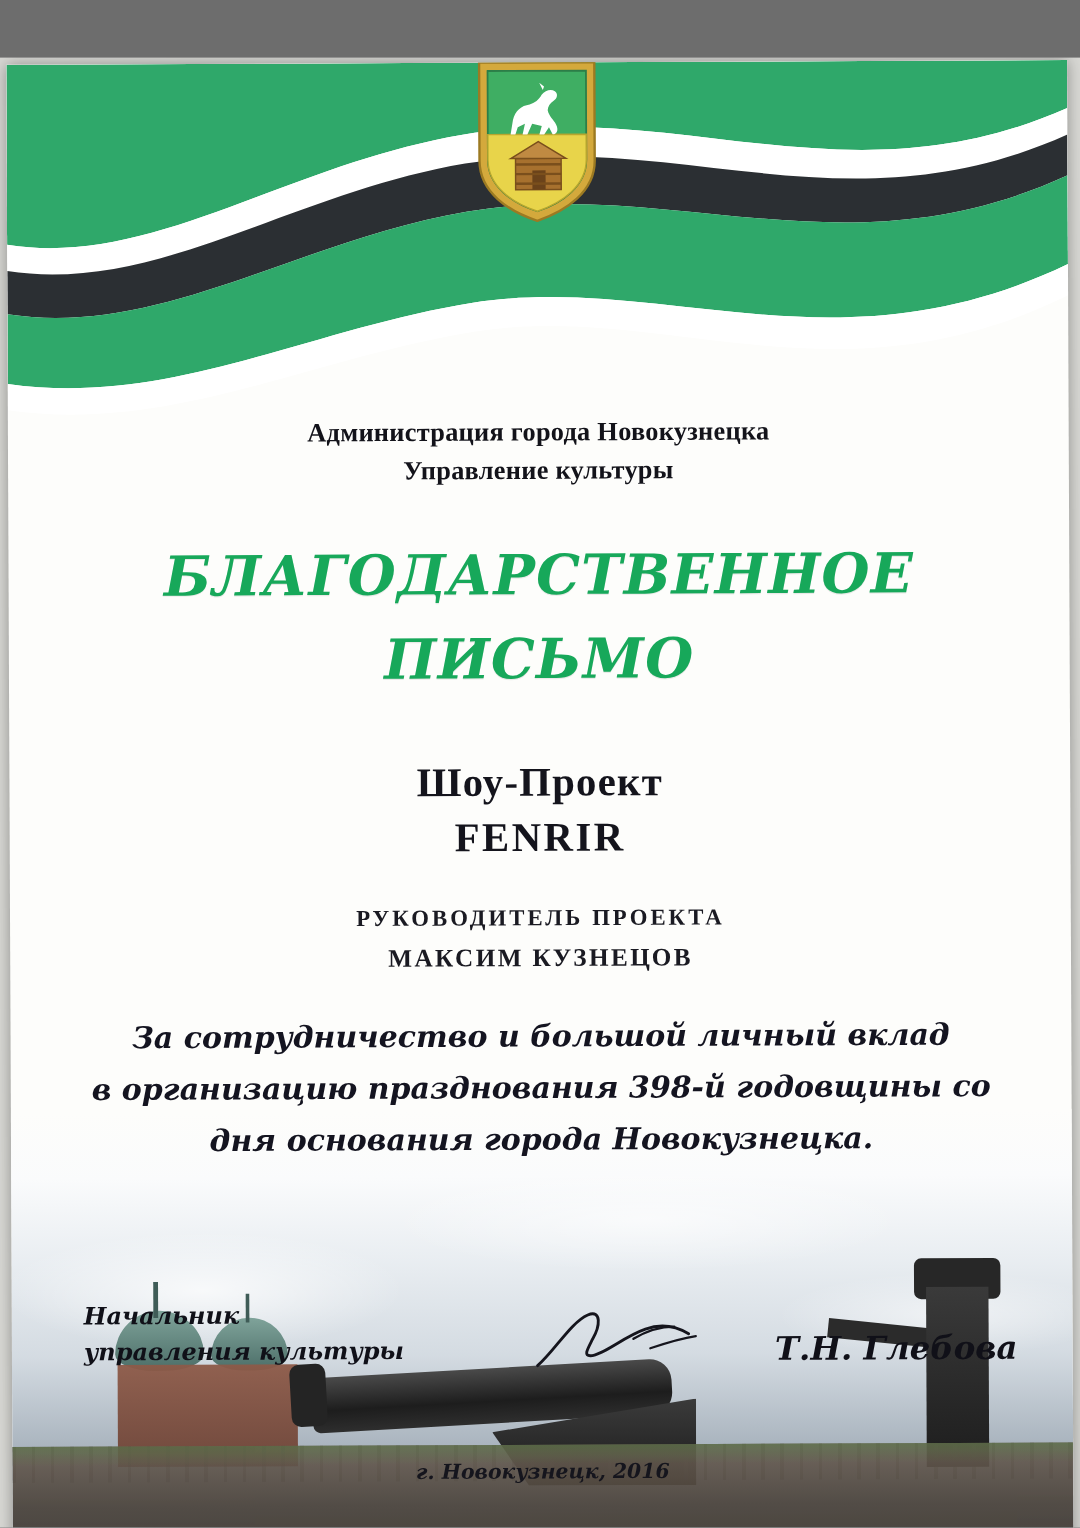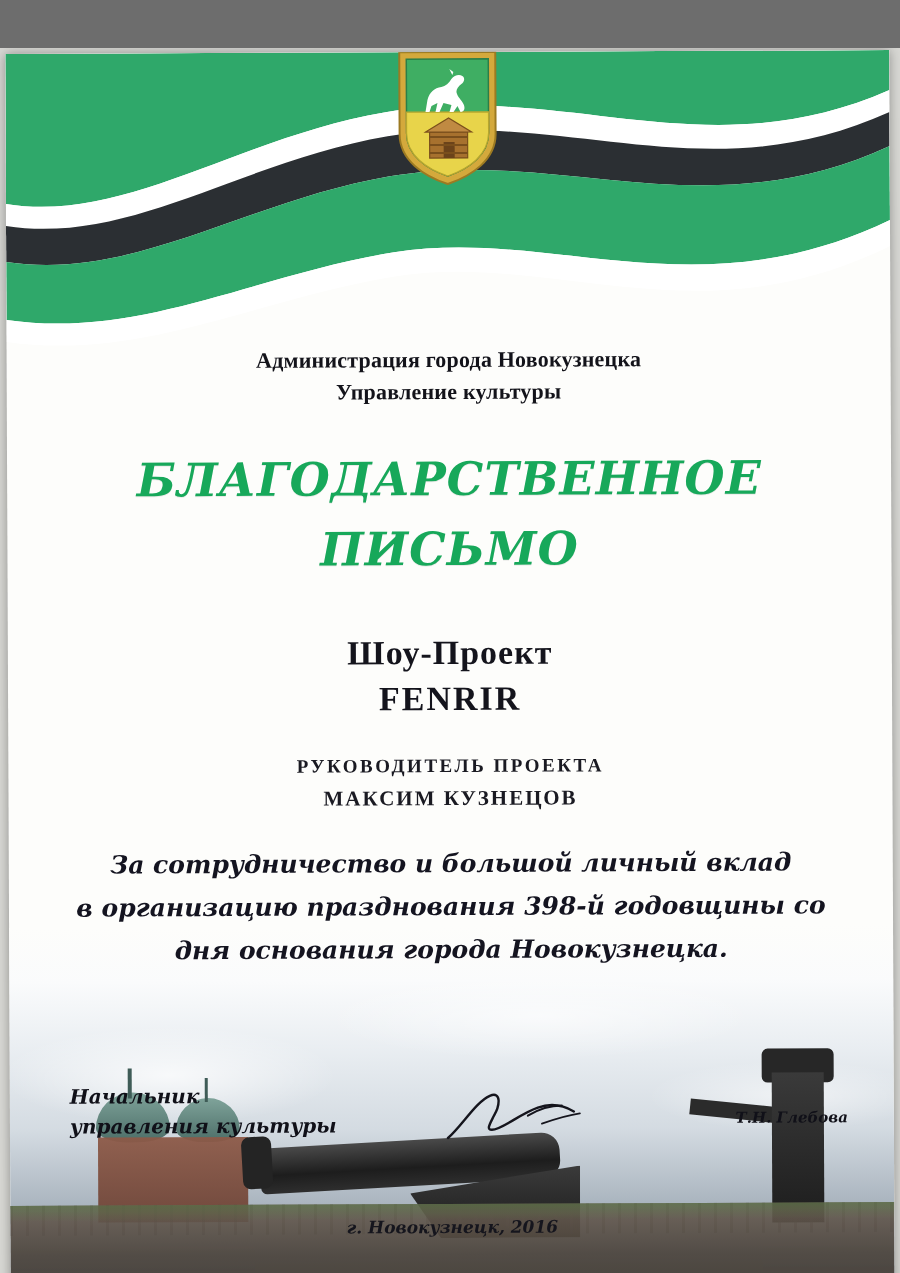--- a/index.html
+++ b/index.html
@@ -252,21 +252,21 @@
     font-size: 20px;
     line-height: 30px;
     color: #101018;
   }
   .sig-right {
     position: absolute;
     right: 0; top: 30px;
     font-family: "DejaVu Serif", serif;
     font-style: italic;
     font-weight: bold;
-    font-size: 15px;
+    font-size: 27px;
     color: #101018;
   }
   .sig-mark {
     position: absolute;
     left: 380px; top: 6px;
     width: 150px; height: 60px;
   }
   .place {
     position: absolute;
     top: 1165px; left: 0; width: 100%;

